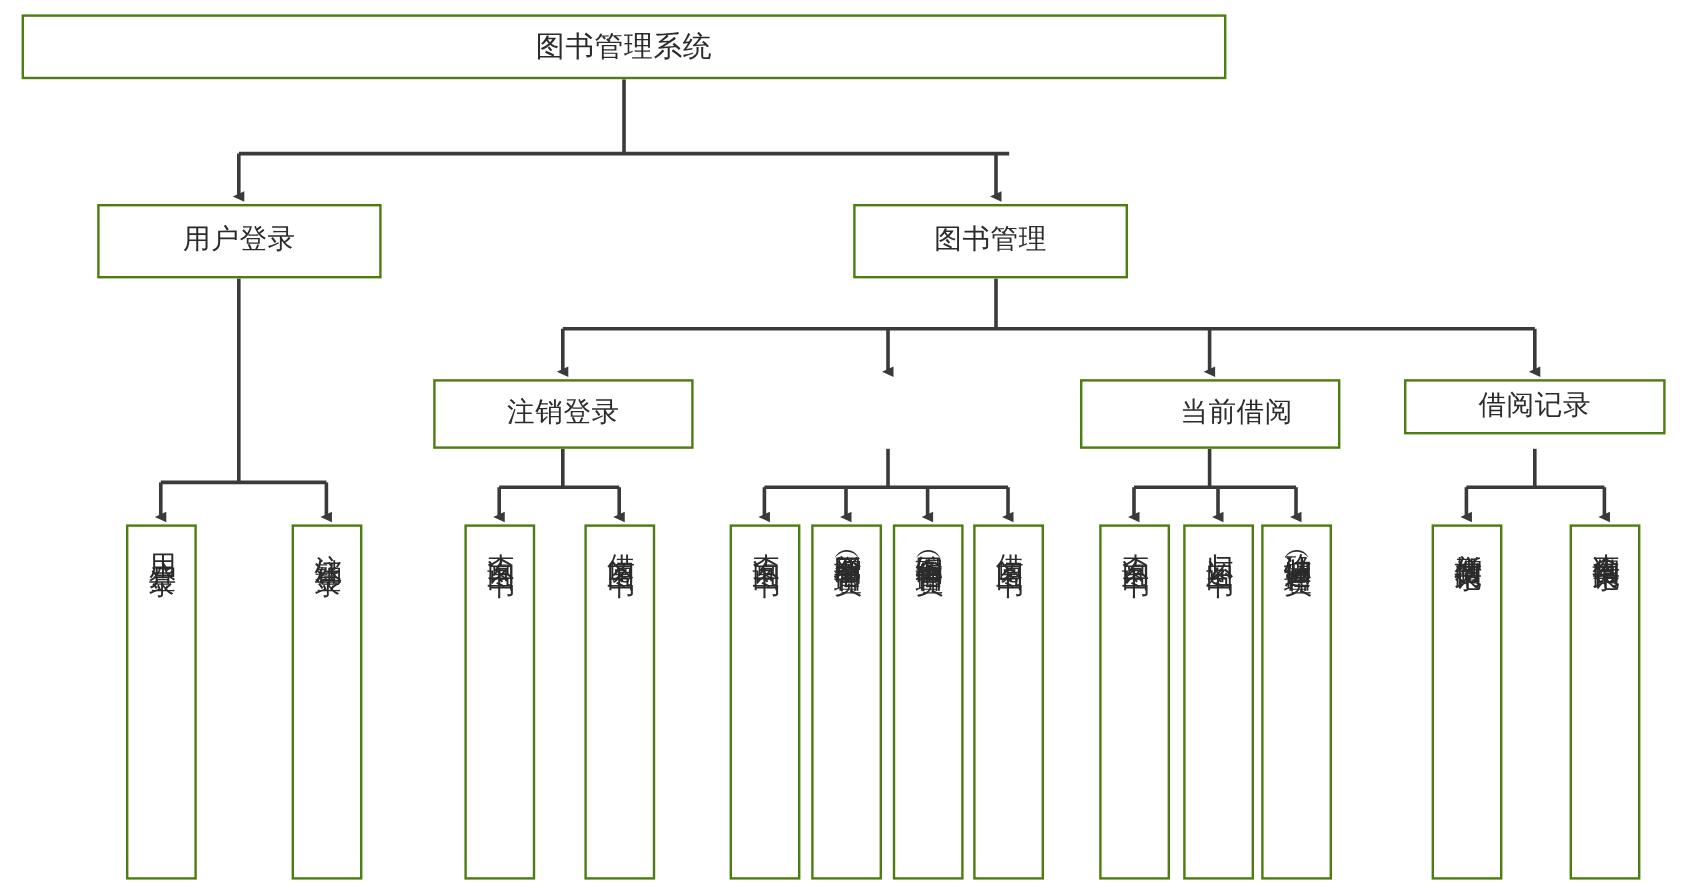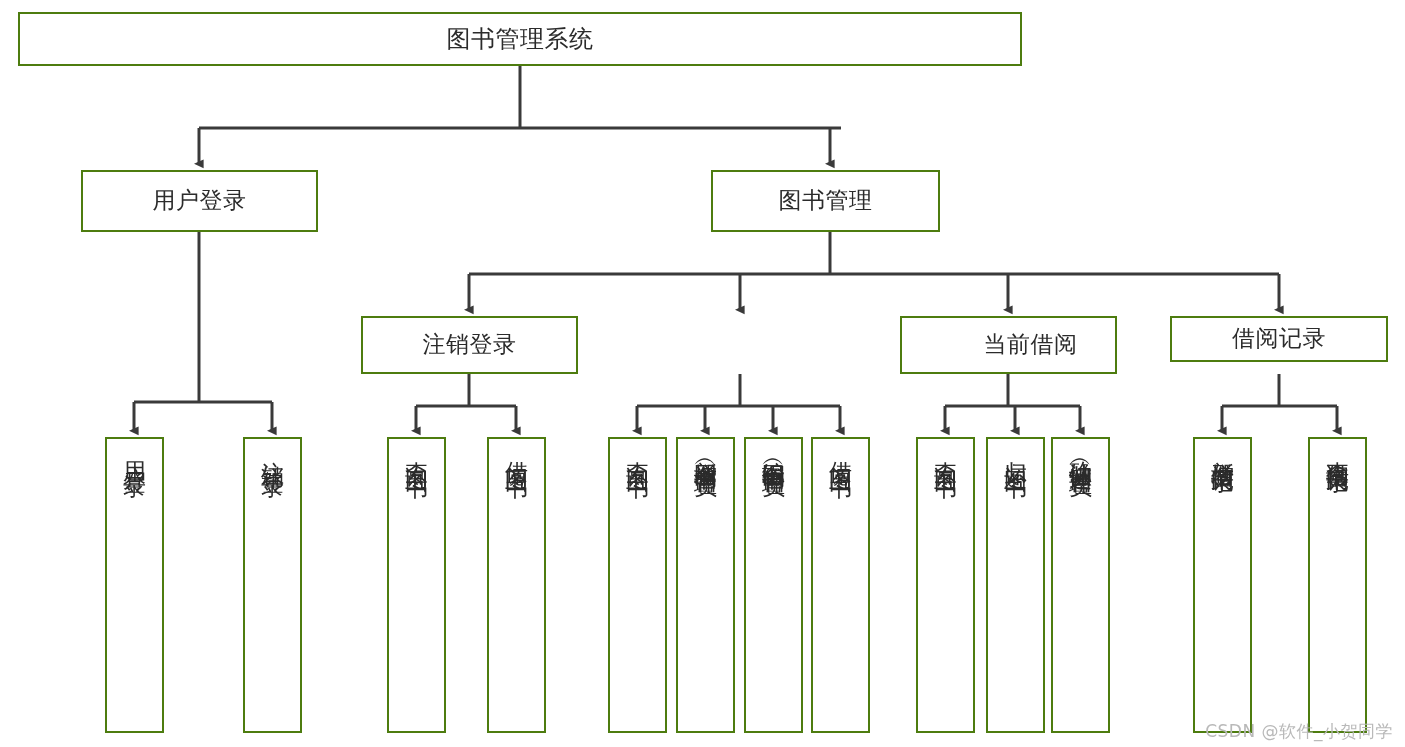--- a/index.html
+++ b/index.html
@@ -192,15 +192,14 @@
     <span class="node-label">确认归还（管理员）</span>
   </div>
 
   <div class="node vert compact" style="left:1193px; top:437px; width:59px; height:296px;">
     <span class="node-label">新增借阅记录</span>
   </div>
   <div class="node vert compact" style="left:1308px; top:437px; width:59px; height:296px;">
     <span class="node-label">查询借阅记录</span>
   </div>
 
-  <div id="watermark">CSDN @软件_小贺同学</div>
 
 </div>
 
 </body></html>

